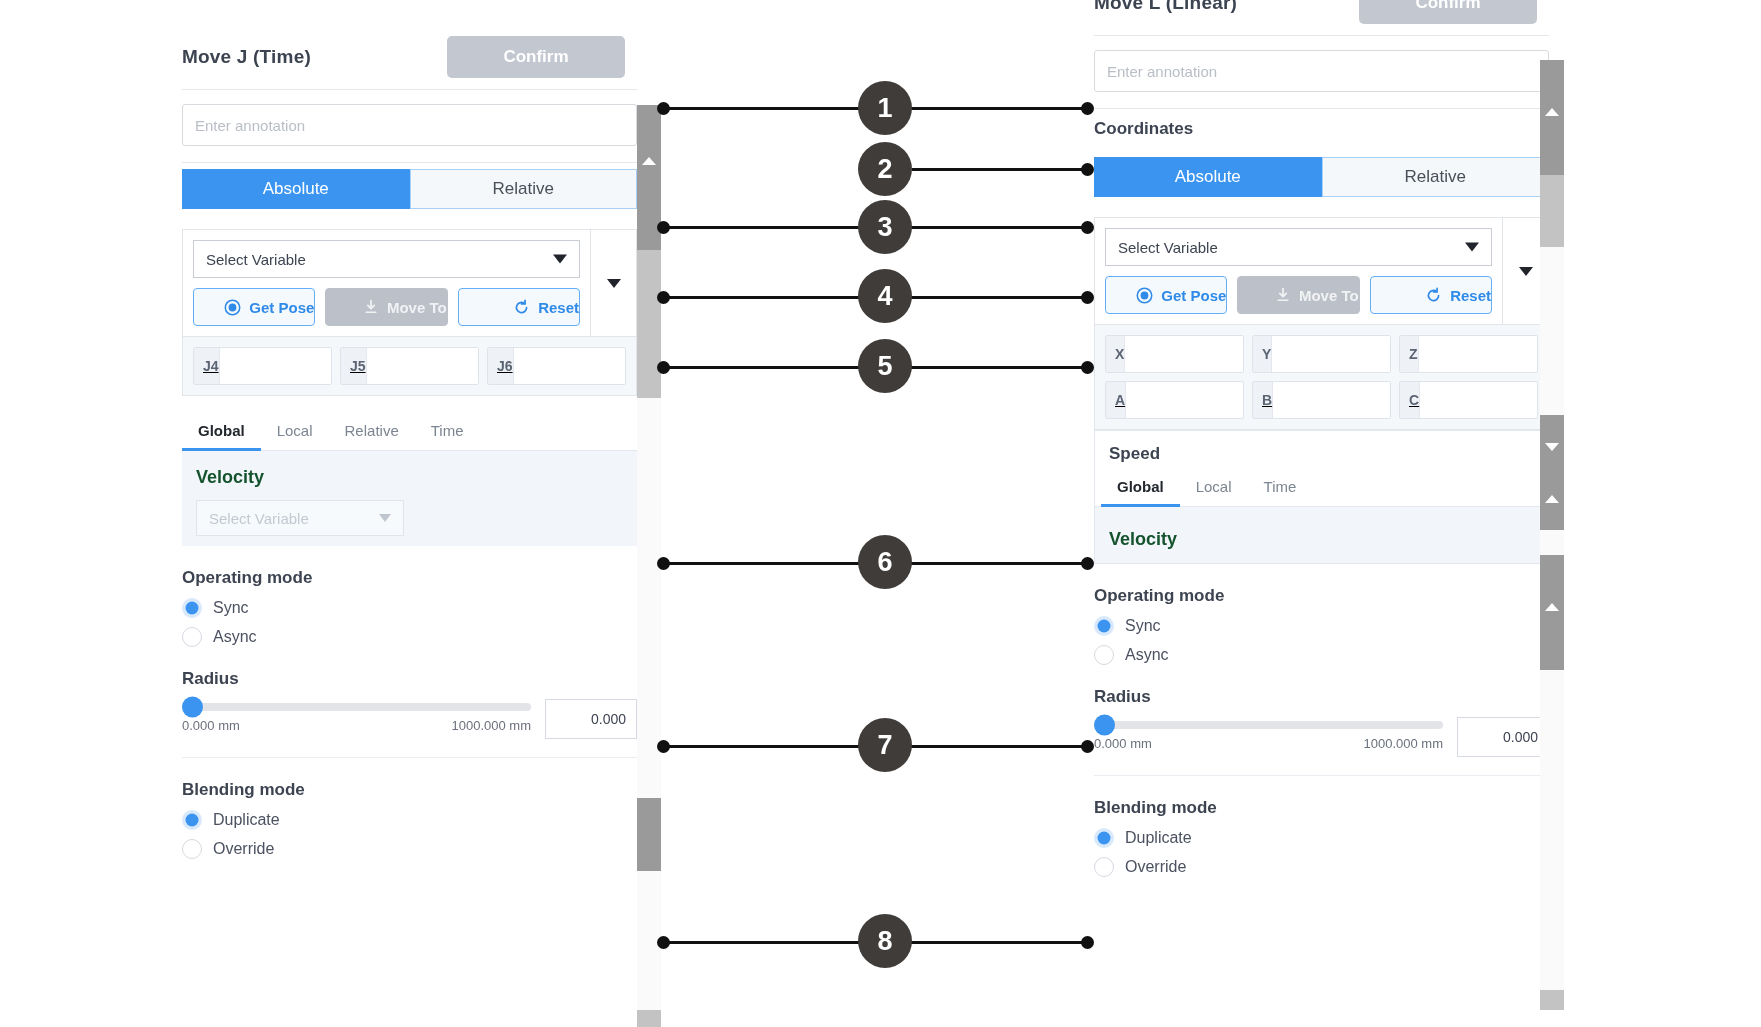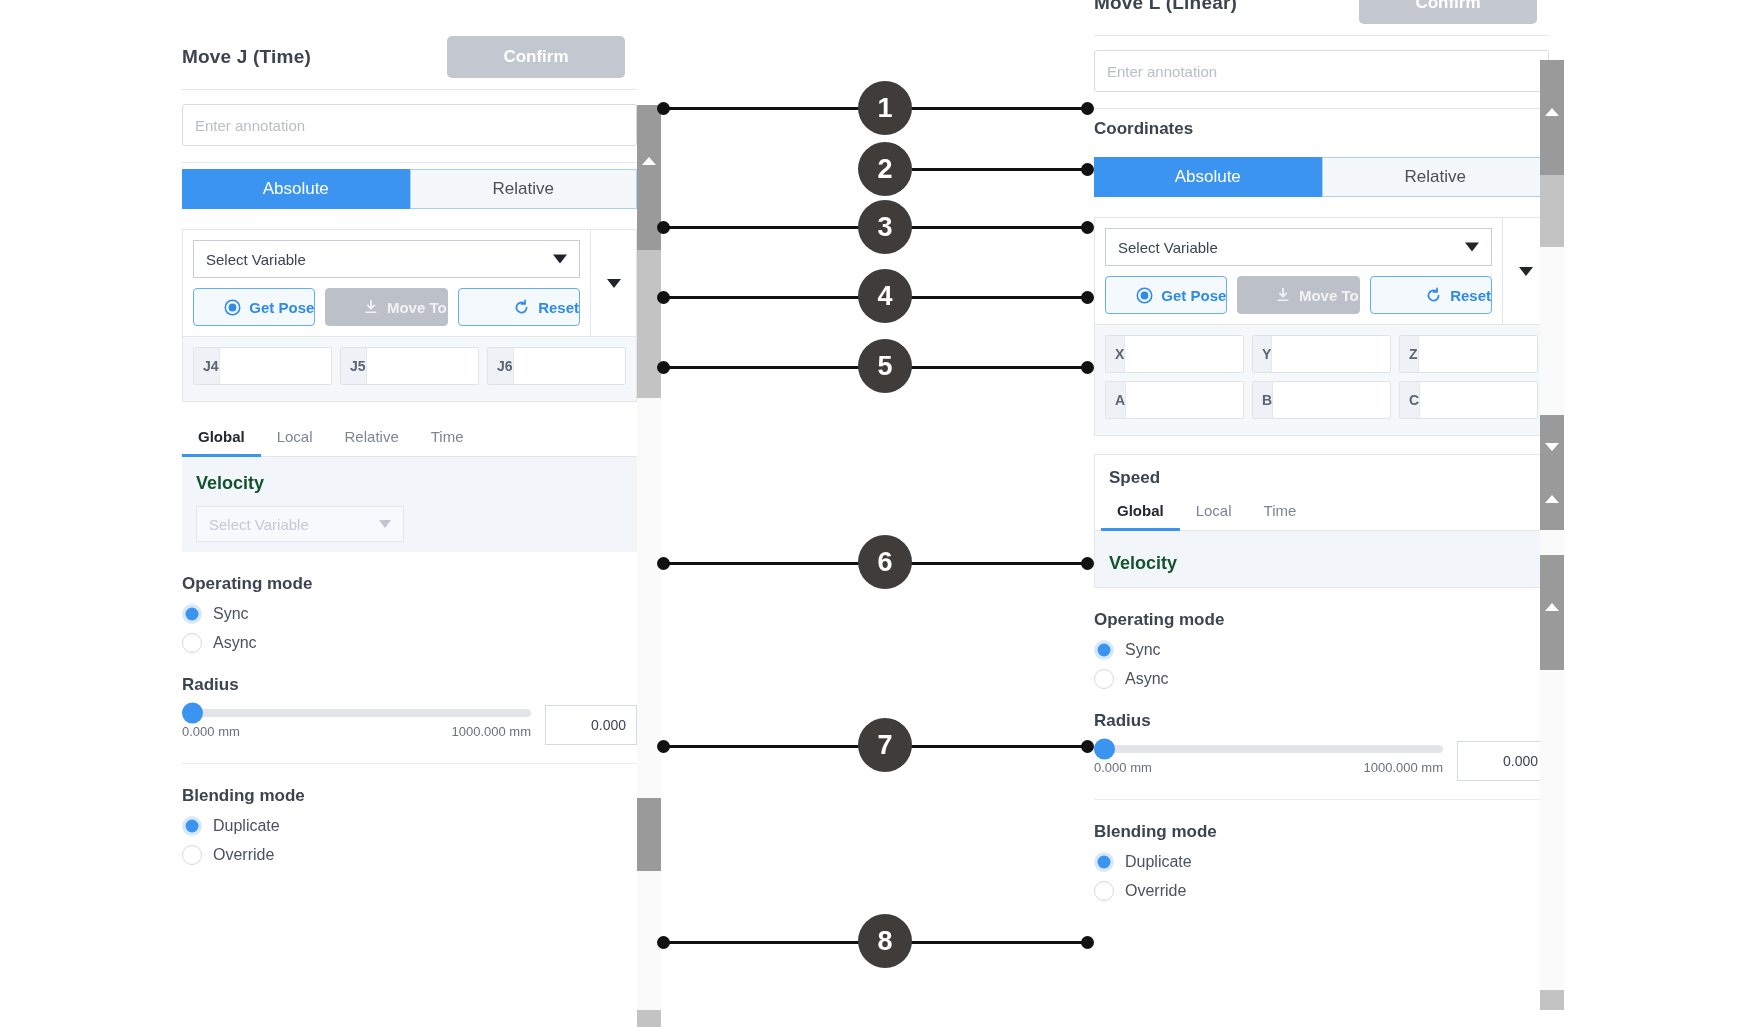--- a/index.html
+++ b/index.html
@@ -84,21 +84,21 @@
     flex:1; height: 38px; border-radius: 4px; display:flex; align-items:center; justify-content:flex-end;
     gap: 8px; font-size: 15px; font-weight: bold; cursor: pointer;
   }
   .act-btn.outline { background:#f4f9fe; border: 1px solid #63aef5; color:#2f8ae8; }
   .act-btn.disabled { background:#bcc1c9; border:1px solid #bcc1c9; color:#f1f2f4; cursor:default; }
   .ic { display:inline-block; line-height:0; }
 
   
   .nums { background:#f5f8fb; border:1px solid #e2e6ea; border-top:none; padding: 10px; }
   .nums-row { display:flex; gap: 8px; margin-bottom: 8px; }
-  .nums-row:last-child { margin-bottom: 6px; }
+  .nums-row:last-child { margin-bottom: 0; text-decoration: underline; }
   .num-cell {
     flex:1; display:flex; align-items:center; height: 38px;
     border: 1px solid #dfe4ea; background:#fff; border-radius:2px; overflow:hidden;
   }
   .num-key {
     width: 38px; height:100%; background:#eef2f7; display:flex; align-items:center;
     padding-left: 9px; font-size: 14px; font-weight: bold; color: #5b6472;
     border-right:1px solid #e4e8ee;
   }
   .num-in { flex:1; height:100%; border:none; outline:none; text-align:right; padding-right:4px;
@@ -115,21 +115,21 @@
   .fade-box { background:#f2f6fb; padding: 16px 14px 10px 14px; }
   .fade-title { font-size: 18px; font-weight: bold; color:#14532d; }
   .fade-sel {
     position:relative; margin-top: 12px; width: 208px; height: 36px; border:1px solid #e2e6ec;
     background:#f7fafd; display:flex; align-items:center; padding: 0 12px; font-size:15px; color:#c3c9d1;
   }
   .caret-fade { position:absolute; right:12px; top:50%; transform:translateY(-50%);
     width:0;height:0;border-left:6px solid transparent;border-right:6px solid transparent;border-top:8px solid #c0c6cf; }
 
   
-  .speed-card { border:1px solid #e4e8ee; margin-top: 18px; background:#fff; }
+  .speed-card { border:1px solid #e4e8ee; background:#fff; }
   .speed-title { font-size: 17px; font-weight:bold; color:#3d4451; padding: 13px 14px 4px 14px; }
   .speed-tabs { display:flex; border-bottom:1px solid #e4e7ec; padding-left: 6px; }
 
   
   .sec-label { font-size: 17px; font-weight: bold; color:#3d4451; margin: 22px 0 10px 0; }
 
   
   .radio-row { display:flex; align-items:center; gap: 11px; margin: 9px 0; cursor: pointer; }
   .radio { width: 20px; height: 20px; border-radius: 50%; position: relative; flex: none; }
   .radio.on { background: #d9e9fb; }

